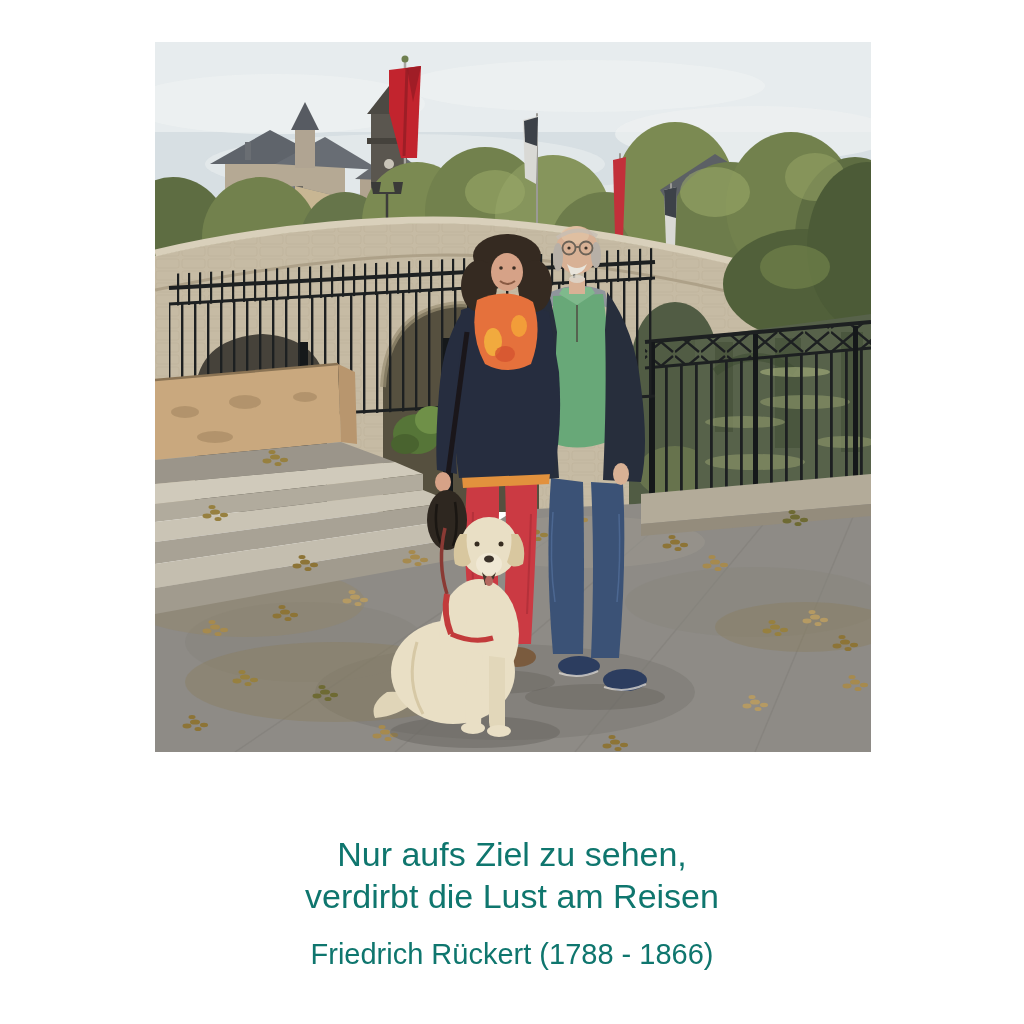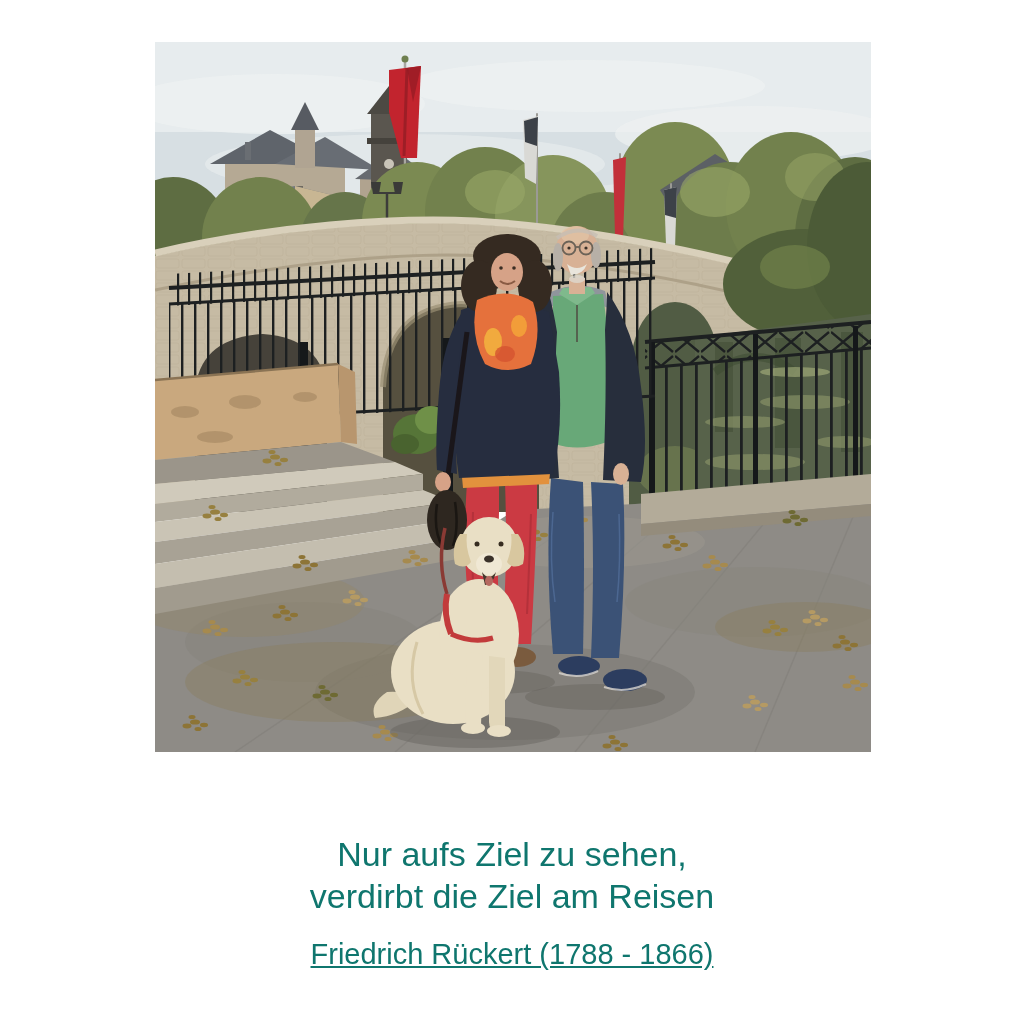--- a/index.html
+++ b/index.html
@@ -2,21 +2,21 @@
 <html><head>
 <meta charset="utf-8">
 <style>
   html,body{margin:0;padding:0;background:#ffffff;}
   body{width:1024px;height:1024px;position:relative;overflow:hidden;
        font-family:"Liberation Sans",sans-serif;}
   .photo-frame{position:absolute;left:155px;top:42px;width:716px;height:710px;margin:0;}
   .photo-frame svg{display:block;width:716px;height:710px;}
   .caption{position:absolute;left:0;top:833px;width:1024px;text-align:center;color:#0f766e;}
   .quote{margin:0;font-size:34px;line-height:42px;font-weight:400;}
-  .attribution{margin:20px 0 0 0;font-size:29px;line-height:34px;font-weight:400;text-decoration:underline;}
+  .attribution{margin:20px 0 0 0;font-size:29px;line-height:34px;font-weight:400;}
 </style>
 </head>
 <body style="background: rgb(255, 255, 255);">
 
 <figure class="photo-frame">
 <svg viewBox="0 0 716 710" xmlns="http://www.w3.org/2000/svg">
   <defs>
     <pattern id="stonePat" width="26" height="12" patternUnits="userSpaceOnUse">
       <rect x="1" y="1" width="23" height="9" rx="2" fill="none" stroke="#b0a288" stroke-opacity="0.4"></rect>
     </pattern>
@@ -366,15 +366,15 @@
     <ellipse cx="334" cy="517" rx="5" ry="3.5" fill="#3a3129"></ellipse>
     <path d="M327,530 Q334,540 341,530 Q338,543 330,543 Z" fill="#46362c"></path>
     <ellipse cx="334" cy="539" rx="4" ry="5" fill="#b5685f"></ellipse>
     <path d="M292,552 Q288,572 296,592" stroke="#c23b3b" stroke-width="6" fill="none"></path>
     <path d="M296,592 Q318,602 338,596" stroke="#c23b3b" stroke-width="5" fill="none"></path>
   </g>
 </svg>
 </figure>
 
 <div class="caption">
-  <p class="quote"><span>Nur aufs Ziel zu sehen,</span><br><span>verdirbt die Ziel am Reisen</span></p>
+  <p class="quote"><span>Nur aufs Ziel zu sehen,</span><br><span>verdirbt die Lust am Reisen</span></p>
   <p class="attribution">Friedrich Rückert (1788 - 1866)</p>
 </div>
 
 </body></html>

